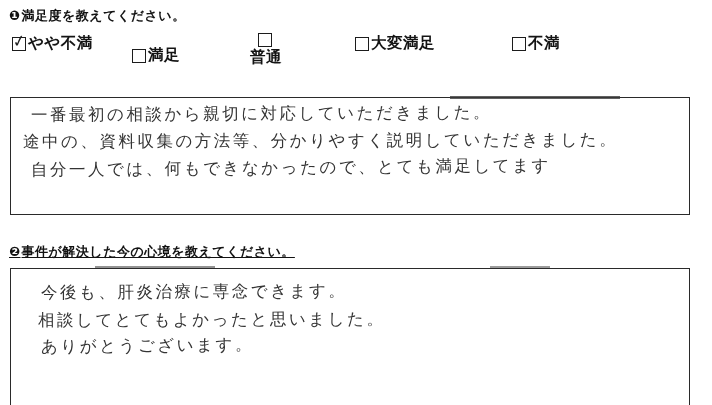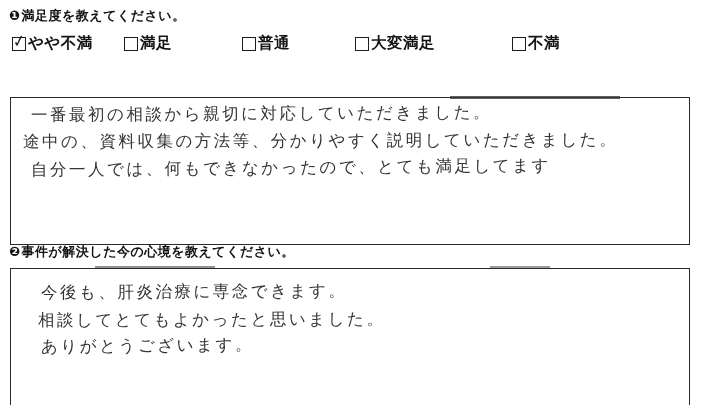--- a/index.html
+++ b/index.html
@@ -10,28 +10,28 @@
     color: #161616;
   }
   .page { position: absolute; inset: 0; background: #ffffff; }
 
   .q-heading {
     position: absolute; left: 9px;
     font-size: 13px; font-weight: 700; letter-spacing: 0.5px;
     color: #121212; white-space: nowrap;
   }
   .q1-heading { top: 7px; }
-  .q2-heading { top: 243px; }
+  .q2-heading { top: 243px; text-decoration: underline; }
   .q-num { font-weight: 700; margin-right: 1px; }
 
   .options-row { position: absolute; top: 33px; left: 0; width: 712px; height: 24px; }
   .option { position: absolute; top: 0; display: flex; align-items: center; white-space: nowrap; }
   .opt-0 { left: 12px; }
-  .opt-1 { left: 124px; }
-  .opt-2 { left: 242px; }
+  .opt-1 { left: 132px; margin-top: 12px; }
+  .opt-2 { left: 250px; flex-direction: column; }
   .opt-3 { left: 355px; }
   .opt-4 { left: 512px; }
   .checkbox {
     width: 14px; height: 14px; border: 1.7px solid #1c1c1c;
     display: inline-block; position: relative; background: #fff;
     margin-right: 2px; flex: 0 0 auto;
   }
   .checkbox .tick {
     position: absolute; left: -1px; top: -7px;
     font-size: 17px; color: #222; font-weight: 700;
@@ -41,21 +41,21 @@
 
   .sublabel {
     position: absolute; left: 10px; top: 70px;
     font-size: 14.5px; font-weight: 400; letter-spacing: 0.5px; color: #701a75; margin-top: 28px;
   }
 
   .answer-box {
     position: absolute; left: 10px; width: 680px;
     border: 1.6px solid #2a2a2a; background: #ffffff;
   }
-  .box1 { top: 97px; height: 148px; }
+  .box1 { top: 97px; height: 118px; }
   .box2 { top: 268px; height: 145px; }
 
   .hw-line {
     position: absolute; white-space: nowrap;
     font-family: "DejaVu Sans", sans-serif;
     font-size: 16.5px; color: #343434; letter-spacing: 2.5px;
     transform: rotate(-0.35deg);
     font-weight: 400;
   }
   .box1 .l0 { top: 5px;  left: 20px; }

